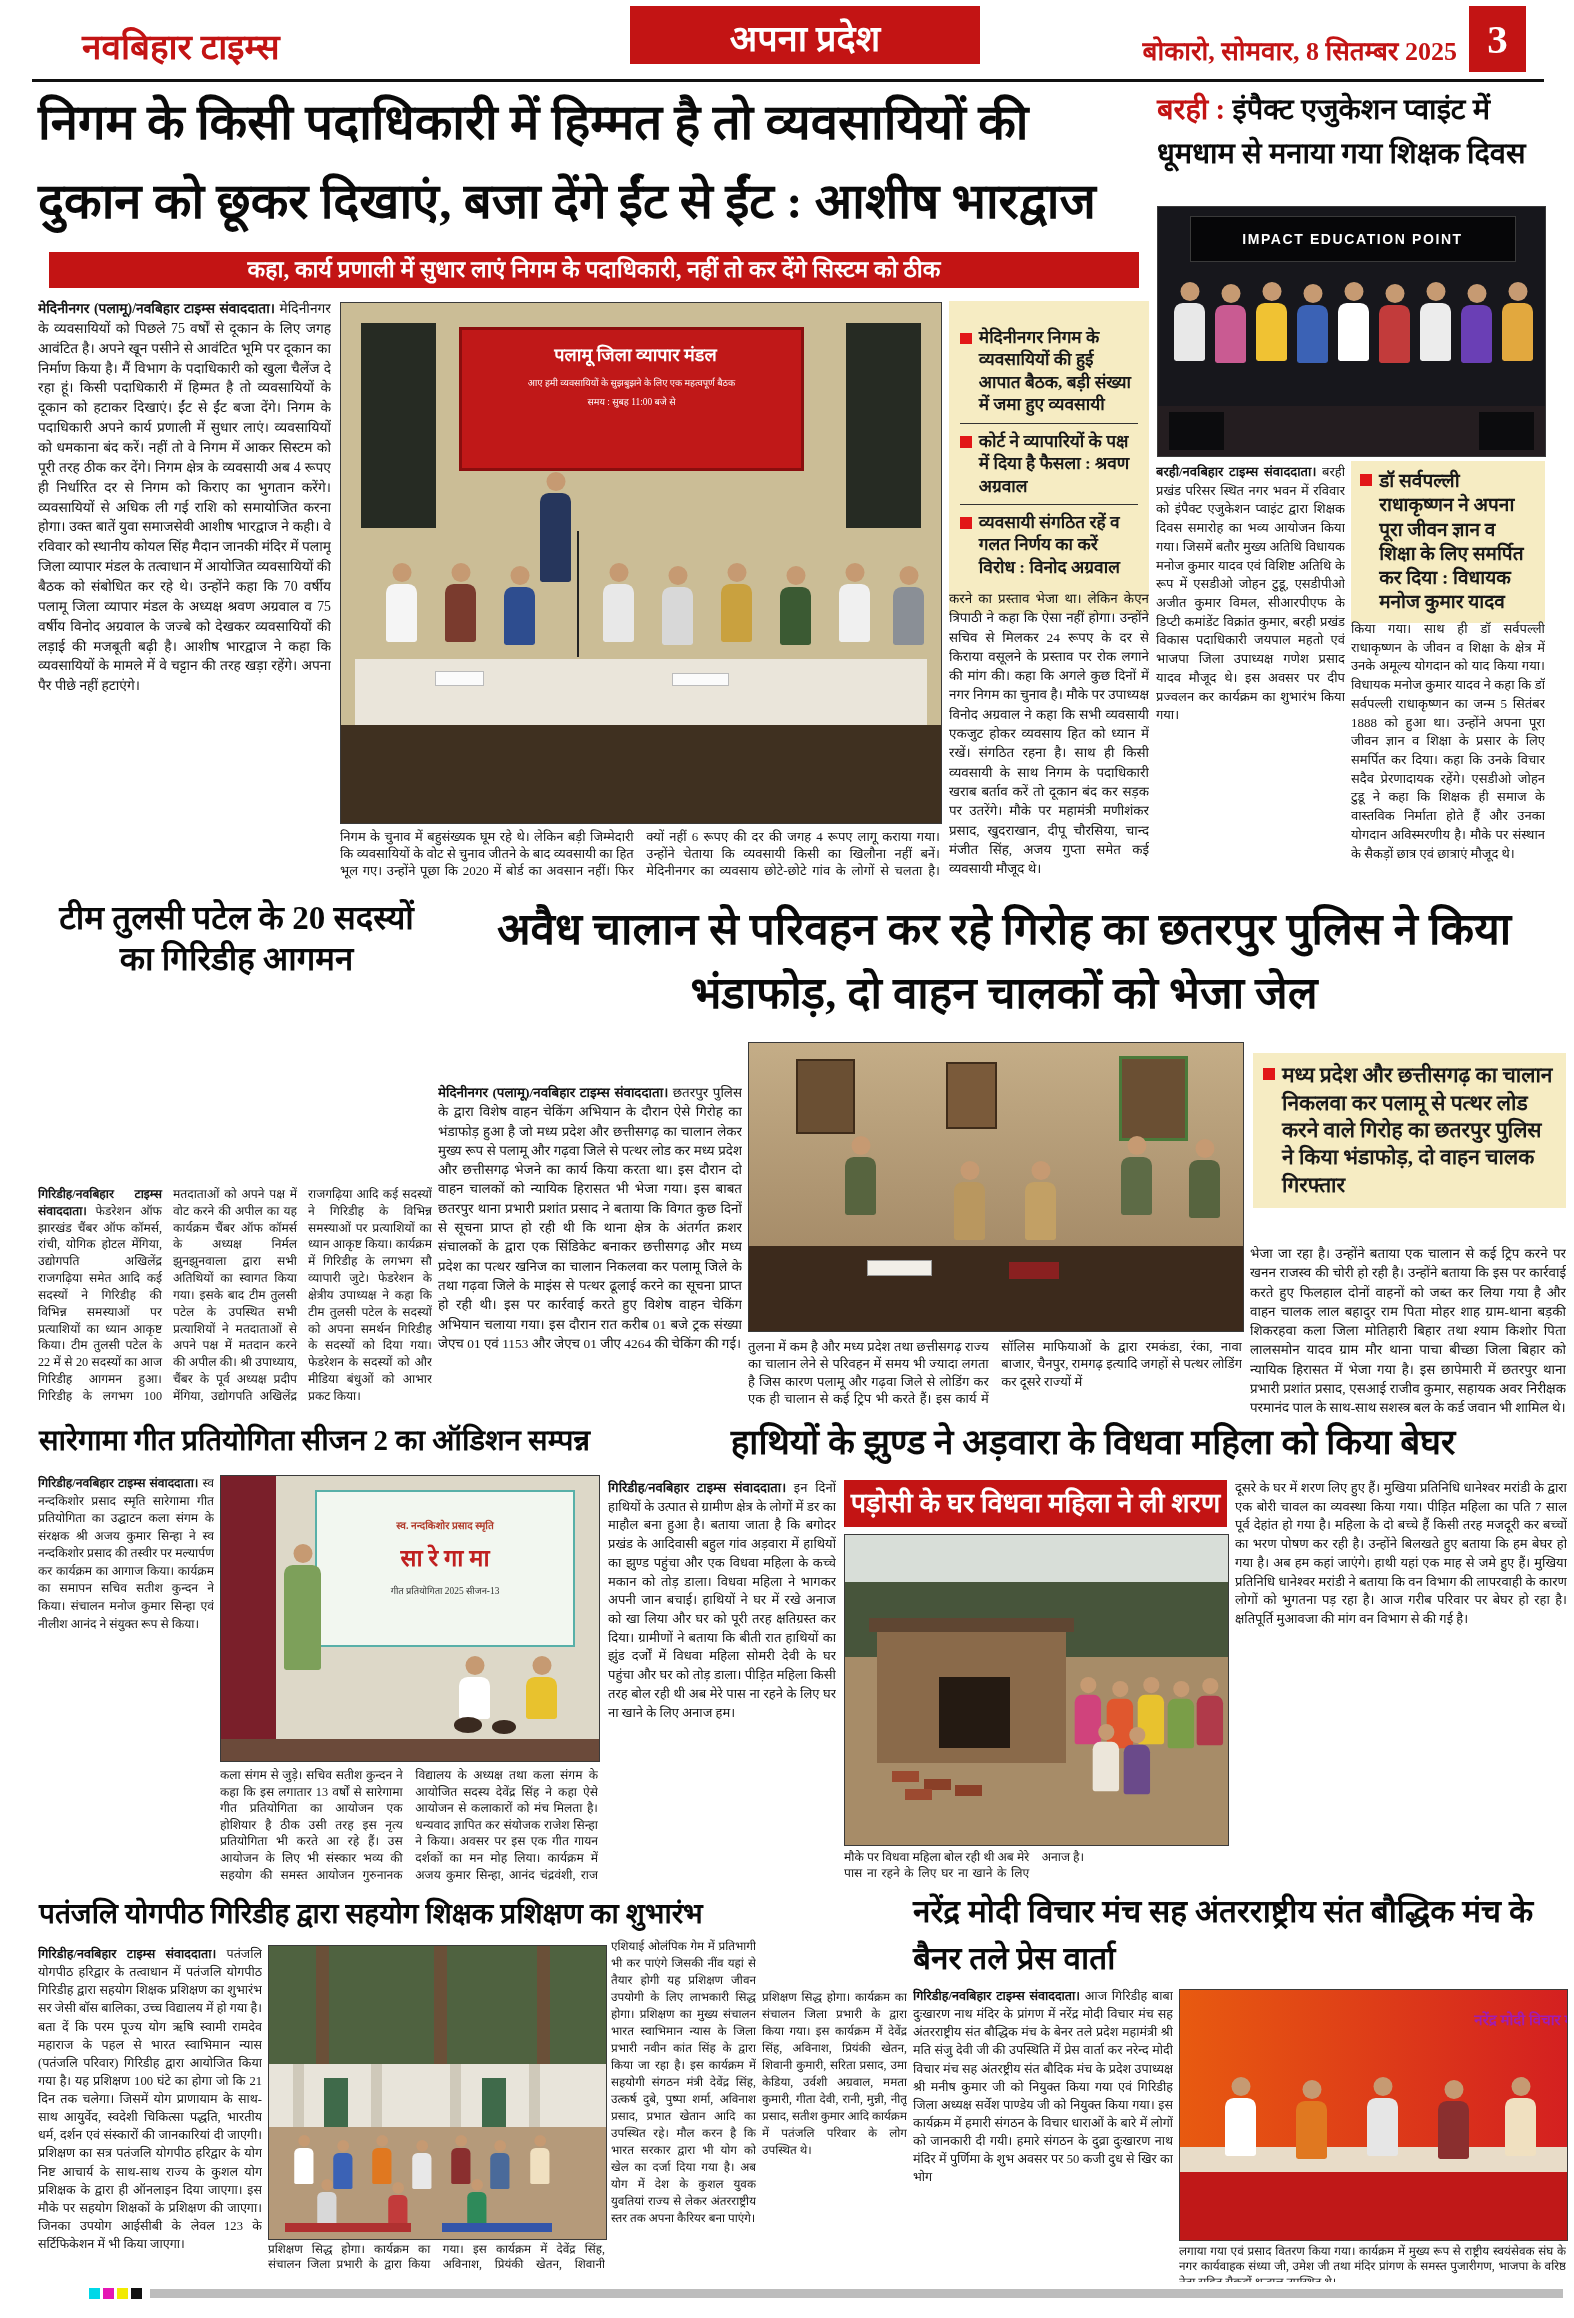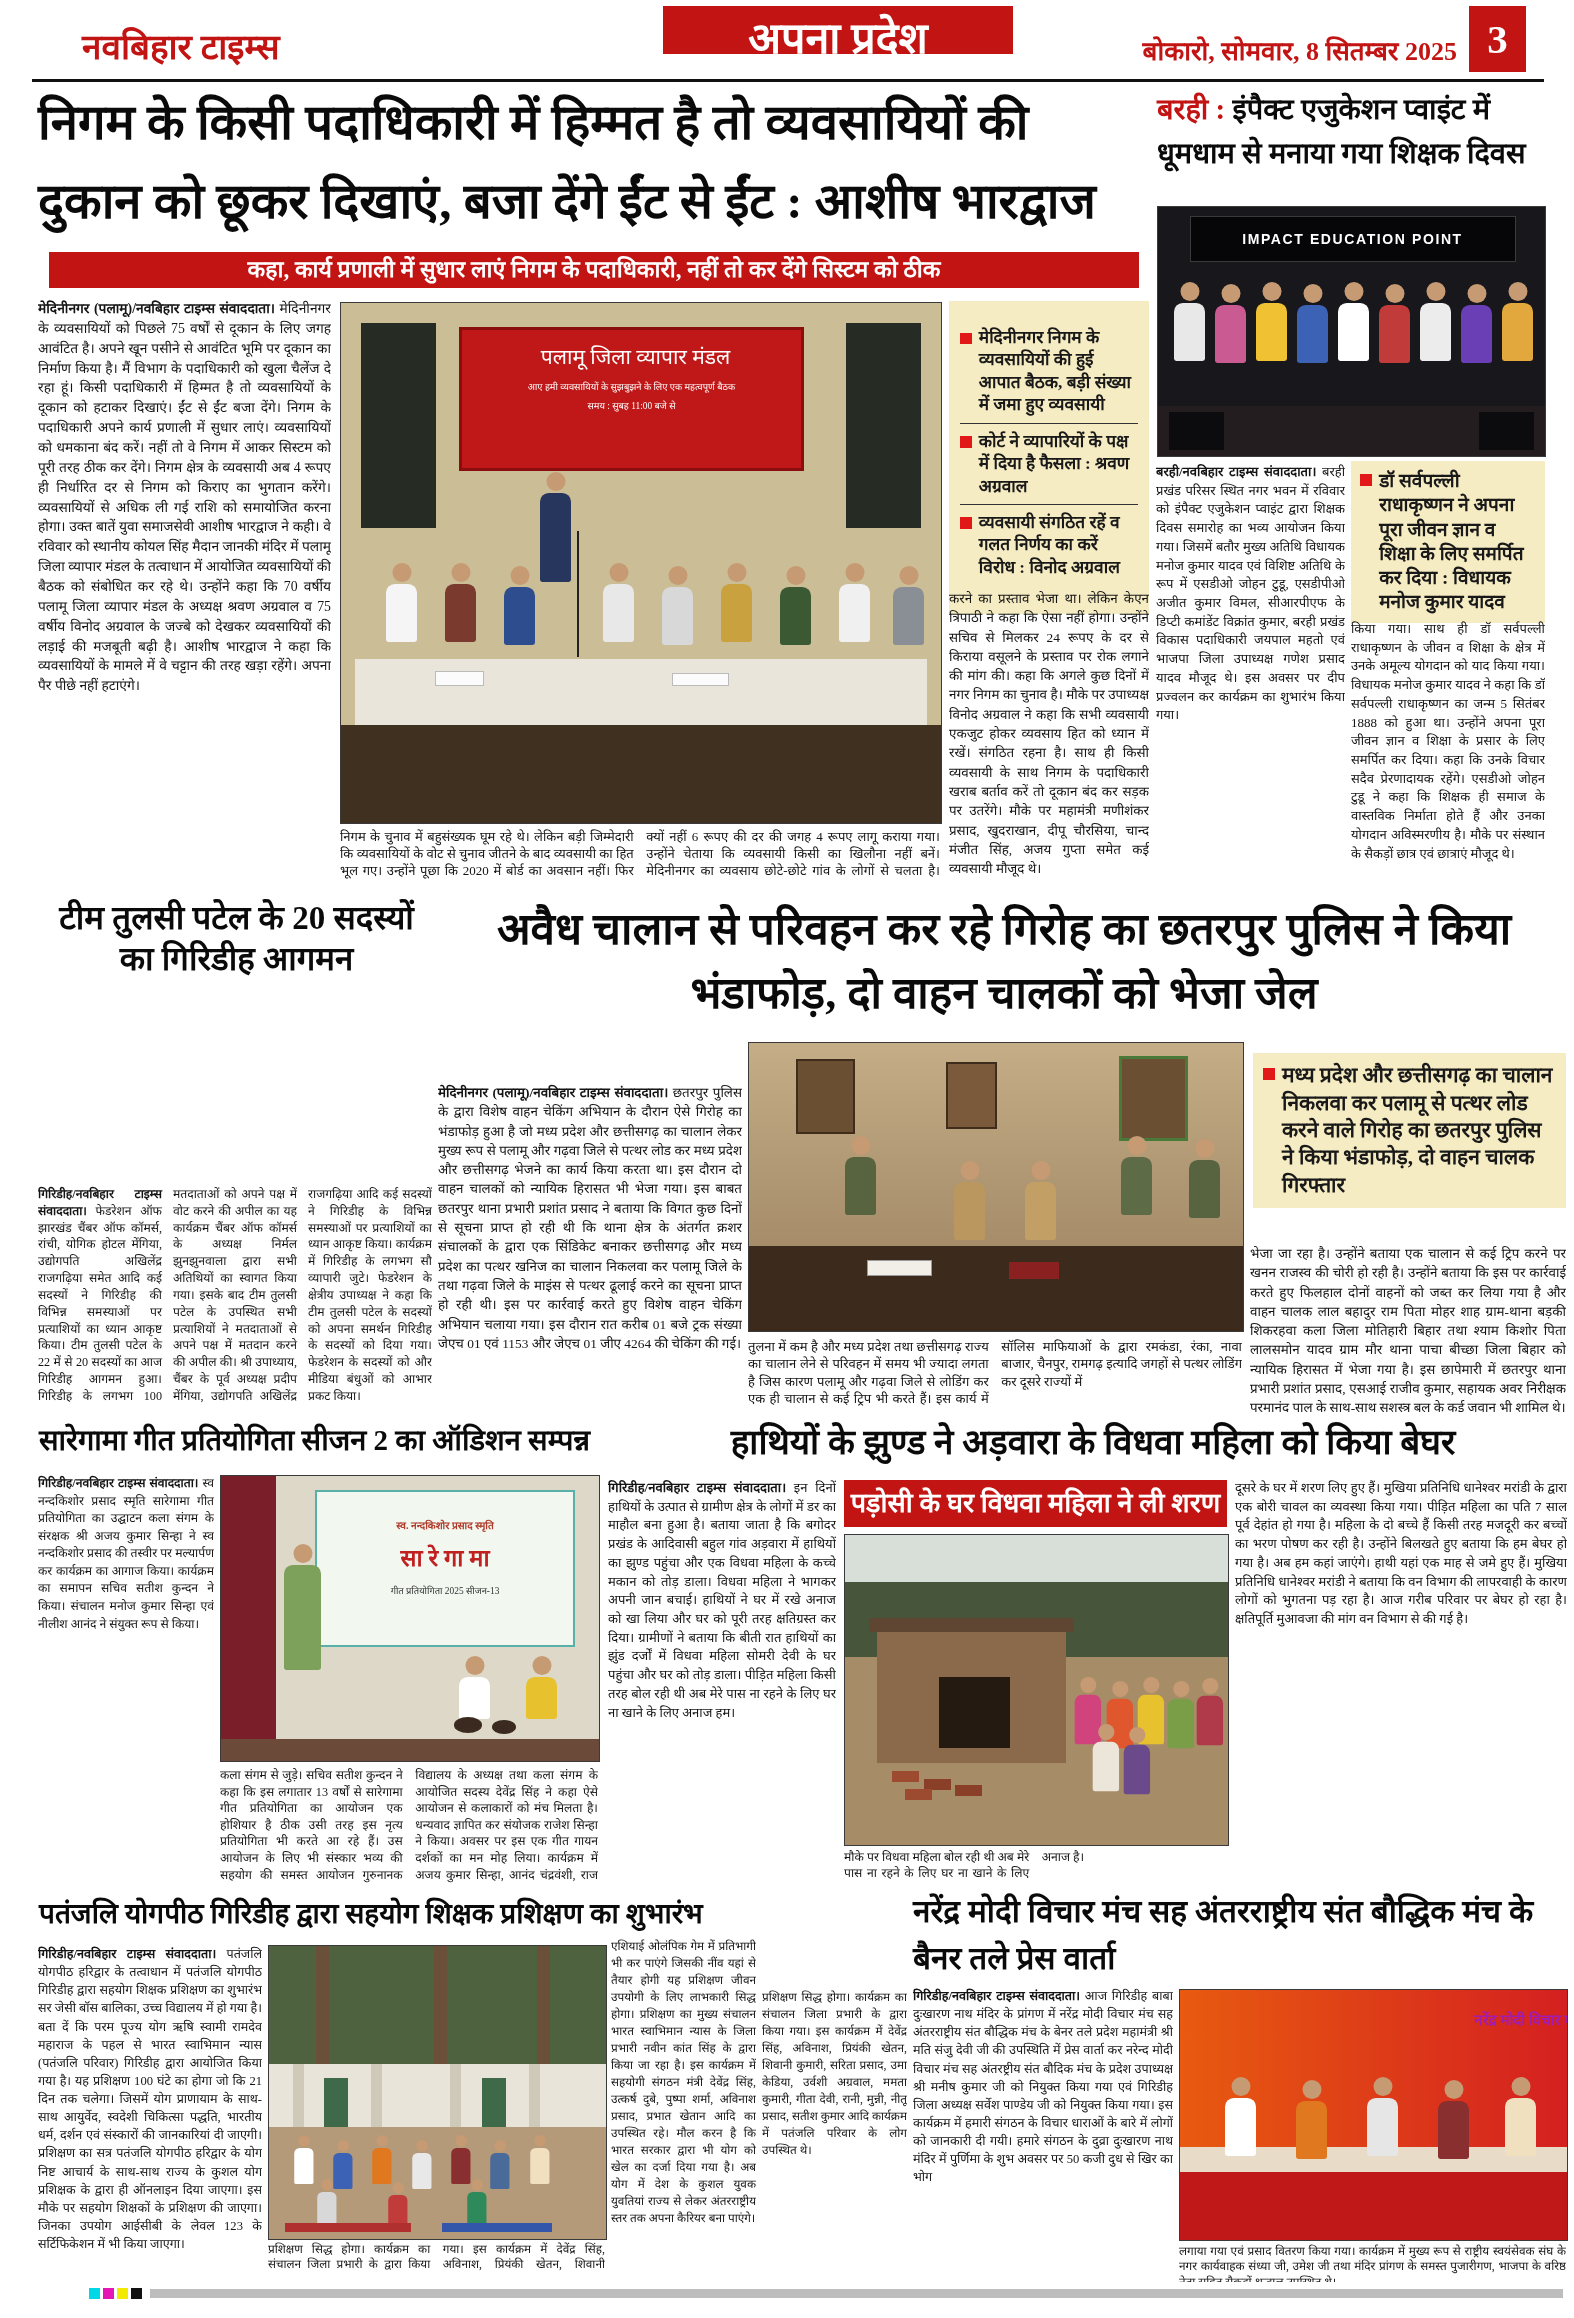--- a/index.html
+++ b/index.html
@@ -27,37 +27,37 @@
   .p.sm{transform:scale(.62);transform-origin:top left;}
   .p.md{transform:scale(.85);transform-origin:top left;}
   .rule{background:#111;}
 </style>
 </head>
 <body>
 
 <div id="page">
 
   <div class="abs hl red" style="left:82px;top:22px;font-size:35px;">नवबिहार टाइम्स</div>
-  <div class="abs redbox" style="left:630px;top:6.3px;width:350px;height:48px;line-height:66px;font-size:43px;margin-left:33px;">अपना प्रदेश</div>
+  <div class="abs redbox" style="left:630px;top:6.3px;width:350px;height:58px;line-height:66px;font-size:36px;">अपना प्रदेश</div>
   <div class="abs hl red" style="left:1126px;top:31.5px;width:331px;font-size:26px;text-align:right;">बोकारो, सोमवार, 8 सितम्बर 2025</div>
   <div class="abs redbox" style="left:1469px;top:6.3px;width:57px;height:66px;line-height:66px;font-size:41px;">3</div>
   <div class="abs rule" style="left:31.5px;top:79px;width:1512px;height:3.1px;"></div>
 
   <div class="abs hl" style="left:38px;top:83px;width:1105px;font-size:49px;line-height:1.62;">निगम के किसी पदाधिकारी में हिम्मत है तो व्यवसायियों की दुकान को छूकर दिखाएं, बजा देंगे ईंट से ईंट : आशीष भारद्वाज</div>
   <div class="abs redbox" style="left:49px;top:252px;width:1090px;height:36px;line-height:36px;font-size:23px;">कहा, कार्य प्रणाली में सुधार लाएं निगम के पदाधिकारी, नहीं तो कर देंगे सिस्टम को ठीक</div>
 
   <div class="abs body" style="left:38px;top:299px;width:293px;height:590px;font-size:13.8px;">
     <span class="byl">मेदिनीनगर (पलामू)/नवबिहार टाइम्स संवाददाता।</span><span>मेदिनीनगर के व्यवसायियों को पिछले 75 वर्षों से दूकान के लिए जगह आवंटित है। अपने खून पसीने से आवंटित भूमि पर दूकान का निर्माण किया है। मैं विभाग के पदाधिकारी को खुला चैलेंज दे रहा हूं। किसी पदाधिकारी में हिम्मत है तो व्यवसायियों के दूकान को हटाकर दिखाएं। ईंट से ईंट बजा देंगे। निगम के पदाधिकारी अपने कार्य प्रणाली में सुधार लाएं। व्यवसायियों को धमकाना बंद करें। नहीं तो वे निगम में आकर सिस्टम को पूरी तरह ठीक कर देंगे। निगम क्षेत्र के व्यवसायी अब 4 रूपए ही निर्धारित दर से निगम को किराए का भुगतान करेंगे। व्यवसायियों से अधिक ली गई राशि को समायोजित करना होगा। उक्त बातें युवा समाजसेवी आशीष भारद्वाज ने कही। वे रविवार को स्थानीय कोयल सिंह मैदान जानकी मंदिर में पलामू जिला व्यापार मंडल के तत्वाधान में आयोजित व्यवसायियों की बैठक को संबोधित कर रहे थे। उन्होंने कहा कि 70 वर्षीय पलामू जिला व्यापार मंडल के अध्यक्ष श्रवण अग्रवाल व 75 वर्षीय विनोद अग्रवाल के जज्बे को देखकर व्यवसायियों की लड़ाई की मजबूती बढ़ी है। आशीष भारद्वाज ने कहा कि व्यवसायियों के मामले में वे चट्टान की तरह खड़ा रहेंगे। अपना पैर पीछे नहीं हटाएंगे।</span>
   </div>
 
   <div class="photo" style="left:340px;top:302px;width:600px;height:520px;background:#cbbd96;">
     <div class="abs" style="left:19.7px;top:19.7px;width:75px;height:205px;background:#262b23;"></div>
     <div class="abs" style="left:505px;top:19.7px;width:75px;height:205px;background:#262b23;"></div>
     <div class="abs" style="left:118px;top:23.6px;width:339px;height:138px;background:#c01818;border:3.1px solid #8a0e0e;color:#fff;text-align:center;">
-      <div style="font-size:21px;font-weight:normal;margin-top:12.6px;padding-left:8px;">पलामू जिला व्यापार मंडल</div>
+      <div style="font-size:18px;font-weight:bold;margin-top:12.6px;padding-left:8px;">पलामू जिला व्यापार मंडल</div>
       <div style="font-size:9.4px;margin-top:9.4px;">आए हमी व्यवसायियों के सुझबुझने के लिए एक महत्वपूर्ण बैठक</div>
       <div style="font-size:9.4px;margin-top:6.3px;">समय : सुबह 11:00 बजे से</div>
     </div>
     <div class="abs" style="left:236px;top:228px;width:2.4px;height:126px;background:#222;"></div>
     <i class="p" style="left:197px;top:169px;height:110px;--c:#26365c;"></i>
     <i class="p" style="left:43px;top:260px;--c:#f5f5f5;"></i>
     <i class="p" style="left:102px;top:260px;--c:#7a3b2e;"></i>
     <i class="p" style="left:161px;top:263px;--c:#2e4d8f;"></i>
     <i class="p" style="left:260px;top:260px;--c:#e8e8e8;"></i>
     <i class="p" style="left:319px;top:263px;--c:#d8d8d8;"></i>

